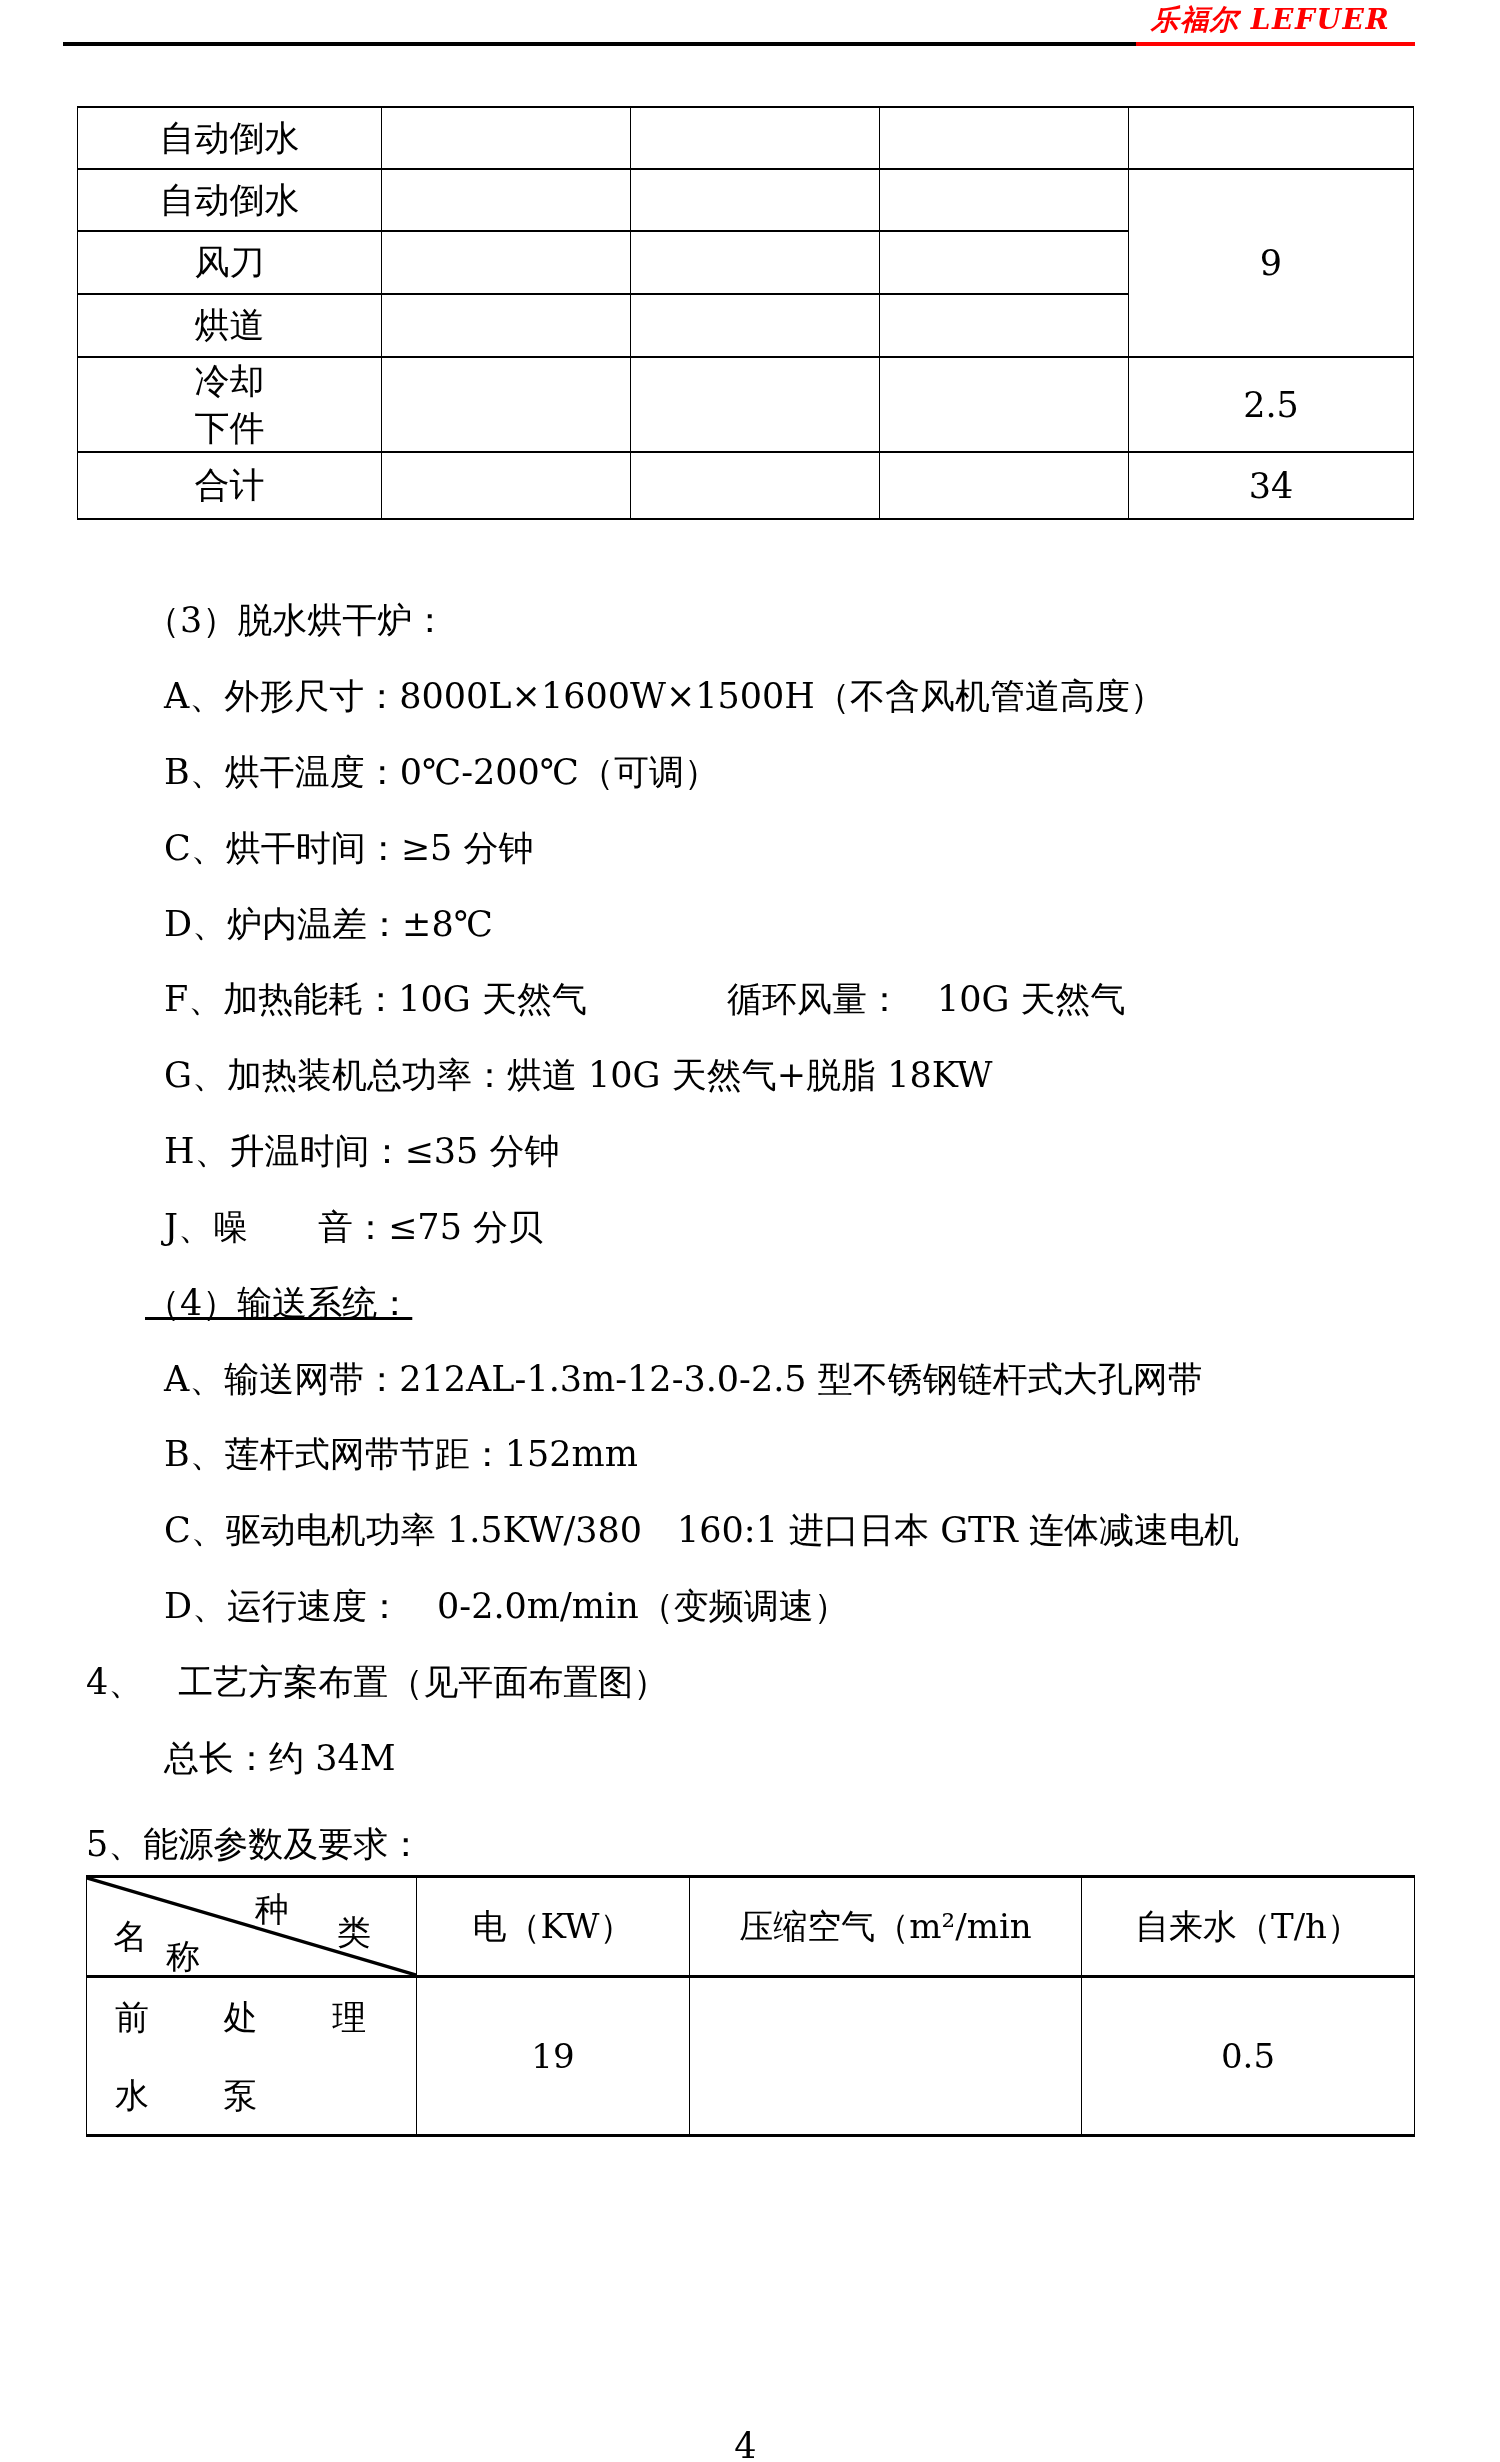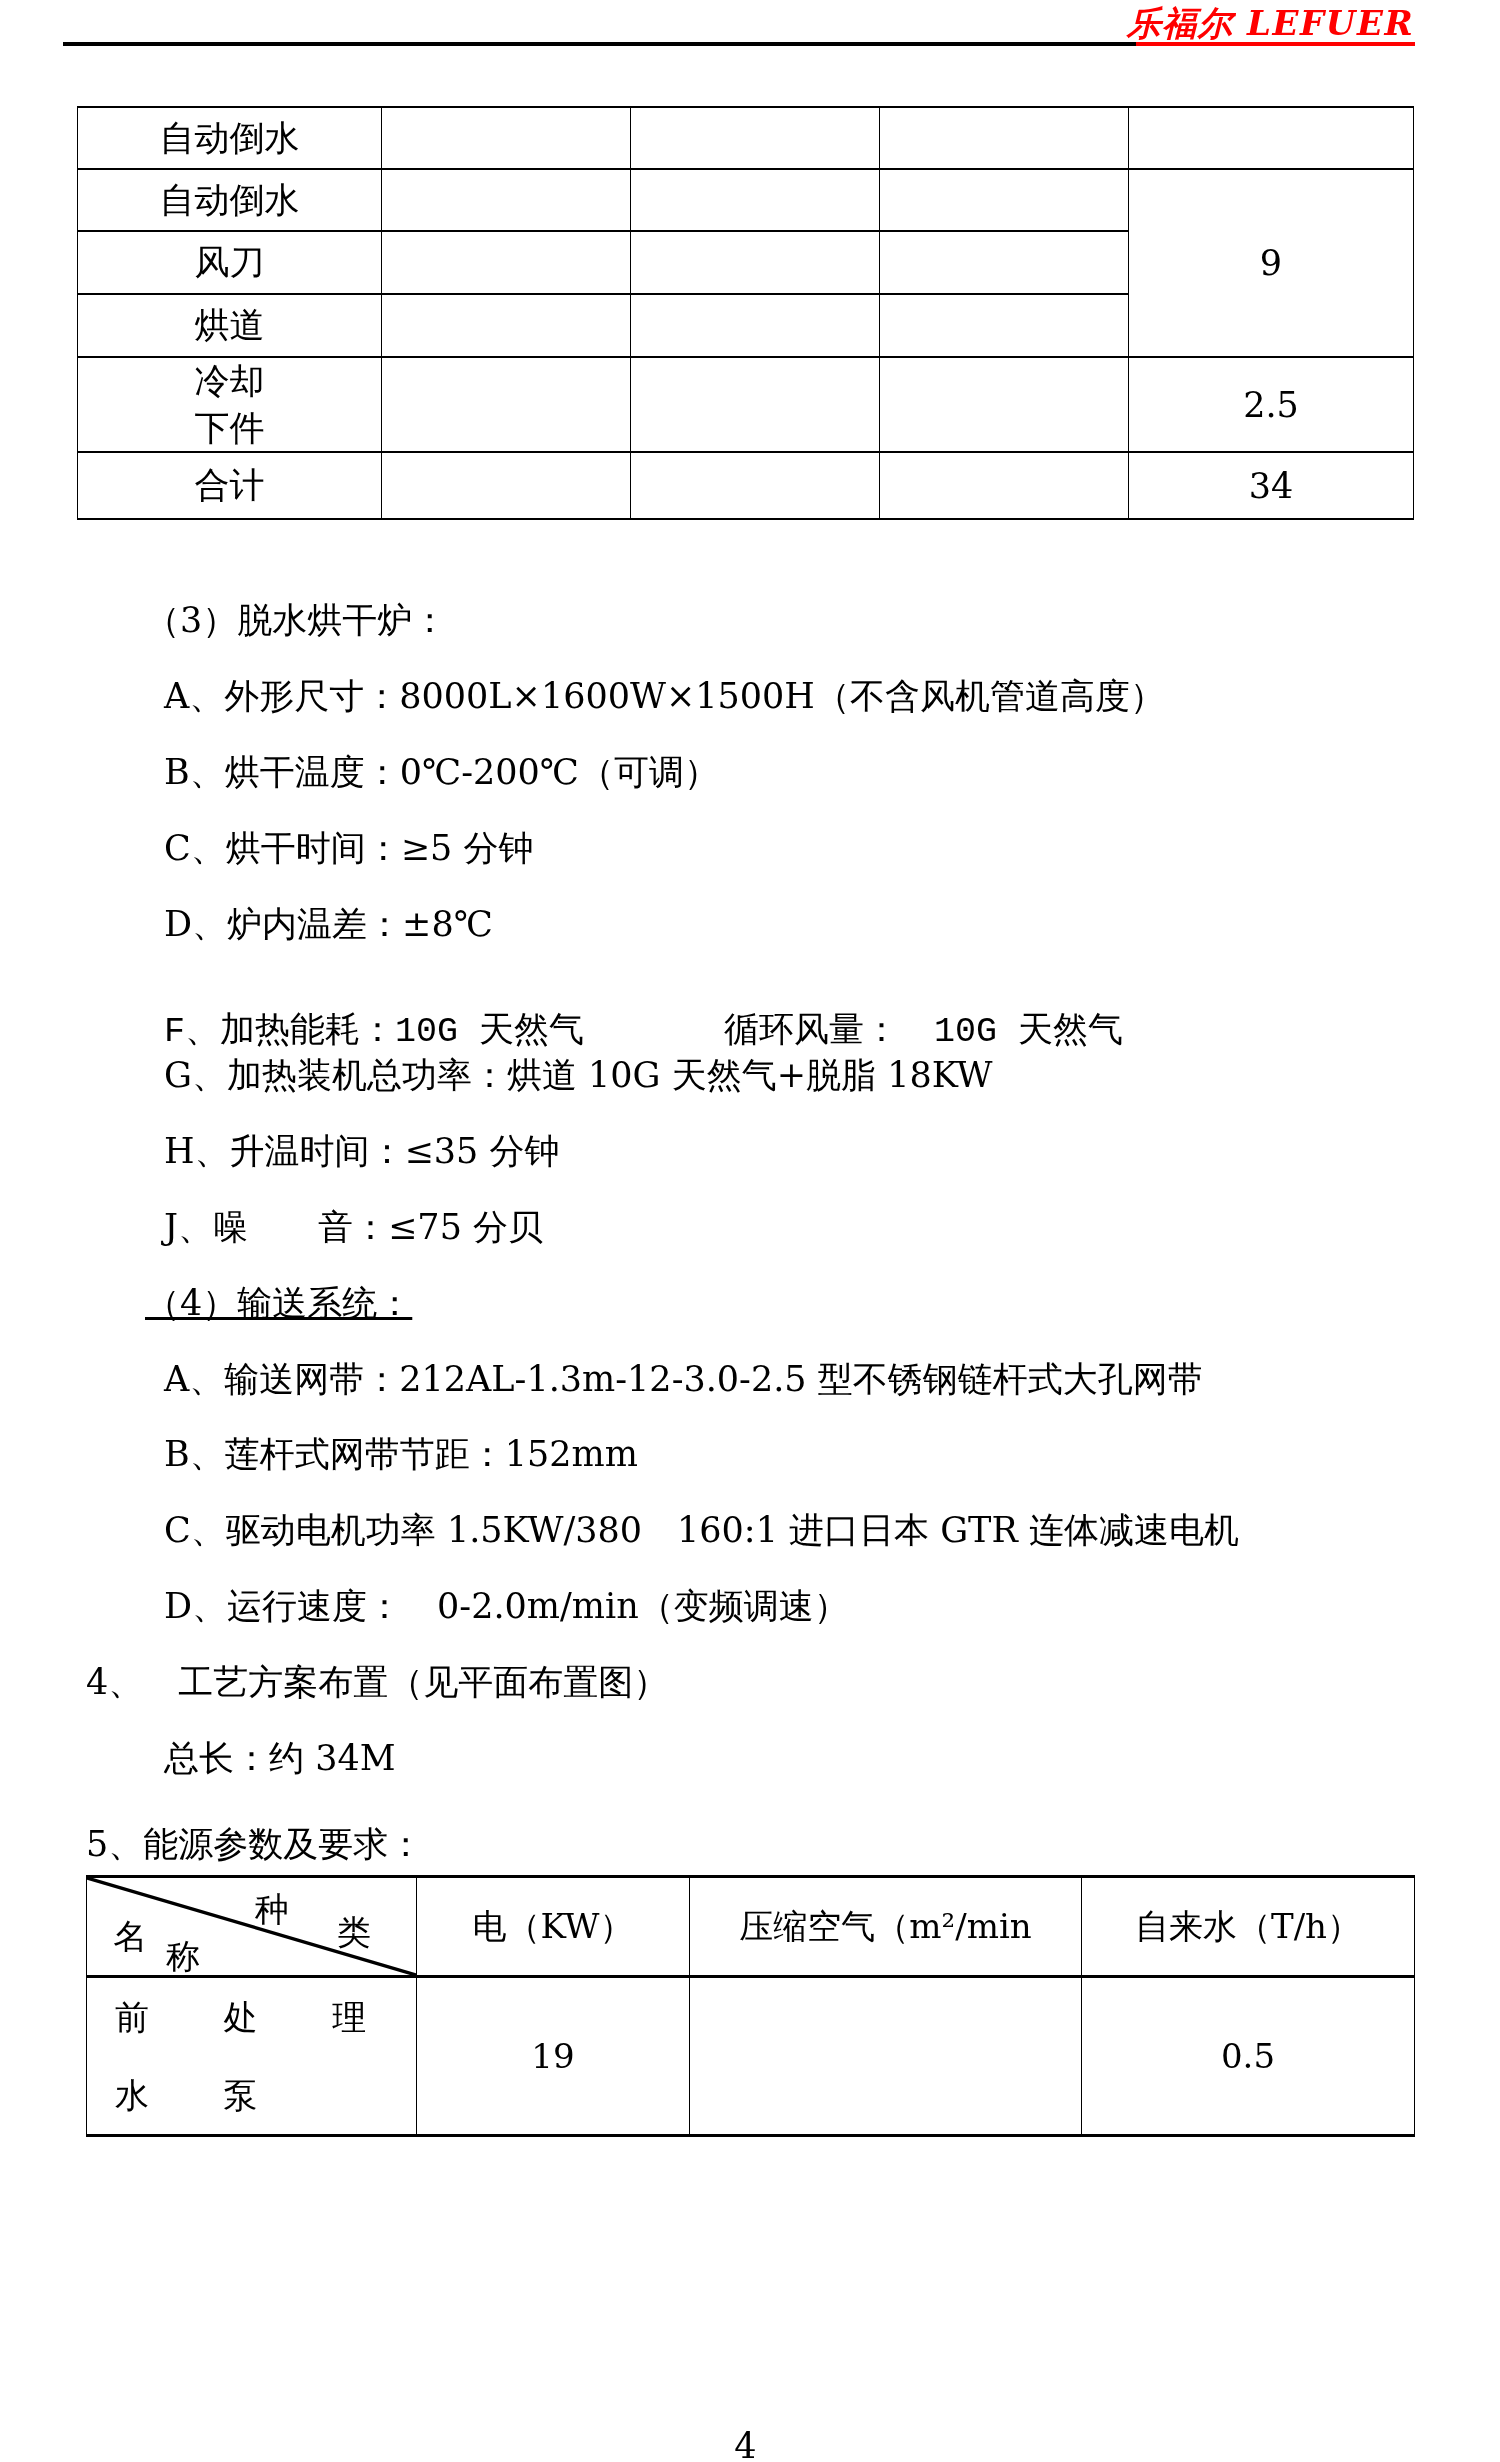--- a/index.html
+++ b/index.html
@@ -5,21 +5,21 @@
   html,body { margin:0; padding:0; }
   body {
     width:1501px; height:2462px; background:#ffffff; position:relative;
     font-family:"DejaVu Serif","Liberation Serif",serif; color:#000;
   }
   .page { position:absolute; left:0; top:0; width:1501px; height:2462px; overflow:hidden; }
 
   
   .brand {
     position:absolute; top:0.8px; left:1126px; width:289px;
-    font-size:34px; font-weight:bold; font-style:italic;
+    font-size:28px; font-weight:bold; font-style:italic;
     text-align:center; white-space:nowrap; letter-spacing:1.6px;
   }
   .rule-black { position:absolute; left:63px;  top:42px; width:1073px; height:3.9px; background:#000; }
   .rule-red   { position:absolute; left:1136px; top:42px; width:279px;  height:3.9px; }
 
   
   table { border-collapse:collapse; table-layout:fixed; position:absolute; }
   td { padding:0; vertical-align:middle; text-align:center; overflow:hidden; }
 
   #table1 { left:77px; top:106px; width:1335px; }
@@ -104,21 +104,21 @@
         </tr>
       </tbody>
   </table>
 
   <div id="lines">
       <div class="line" style="left: 145px; top: 600px;">（3）脱水烘干炉：</div>
       <div class="line" style="left: 164px; top: 676px;">A、外形尺寸：8000L×1600W×1500H（不含风机管道高度）</div>
       <div class="line" style="left: 164px; top: 752px;">B、烘干温度：0℃-200℃（可调）</div>
       <div class="line" style="left: 164px; top: 828px;">C、烘干时间：≥5 分钟</div>
       <div class="line" style="left: 164px; top: 904px;">D、炉内温差：±8℃</div>
-      <div class="line" style="left: 164px; top: 1012px; font-family: Liberation Mono, monospace;">F、加热能耗：10G 天然气　　　　循环风量：　10G 天然气</div>
+      <div class="line" style="left: 164px; top: 979px;">F、加热能耗：10G 天然气　　　　循环风量：　10G 天然气</div>
       <div class="line" style="left: 164px; top: 1055px;">G、加热装机总功率：烘道 10G 天然气+脱脂 18KW</div>
       <div class="line" style="left: 164px; top: 1131px;">H、升温时间：≤35 分钟</div>
       <div class="line" style="left: 164px; top: 1207px;">J、噪　　音：≤75 分贝</div>
       <div class="line" style="left: 145px; top: 1283px; text-decoration: underline;">（4）输送系统：</div>
       <div class="line" style="left: 164px; top: 1359px;">A、输送网带：212AL-1.3m-12-3.0-2.5 型不锈钢链杆式大孔网带</div>
       <div class="line" style="left: 164px; top: 1434px;">B、莲杆式网带节距：152mm</div>
       <div class="line" style="left: 164px; top: 1510px;">C、驱动电机功率 1.5KW/380　160:1 进口日本 GTR 连体减速电机</div>
       <div class="line" style="left: 164px; top: 1586px;">D、运行速度：　0-2.0m/min（变频调速）</div>
       <div class="line" style="left: 86px; top: 1662px;">4、　工艺方案布置（见平面布置图）</div>
       <div class="line" style="left: 164px; top: 1738px;">总长：约 34M</div>

